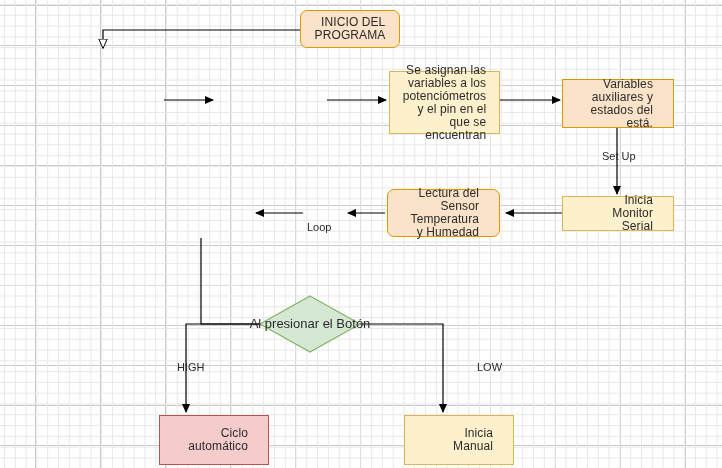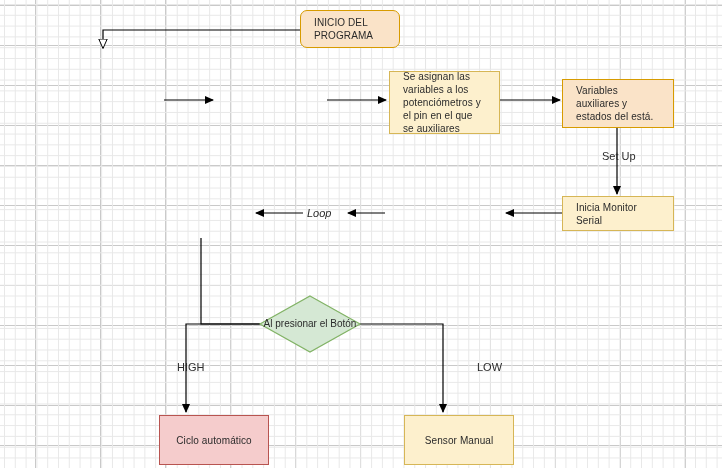--- a/index.html
+++ b/index.html
@@ -42,47 +42,47 @@
     width: 722px;
     height: 468px;
     pointer-events: none;
   }
   .node {
     position: absolute;
     box-sizing: border-box;
     display: flex;
     align-items: center;
     justify-content: center;
-    text-align: left;
-    font-size: 10px;
+    text-align: right;
+    font-size: 12px;
     line-height: 13px;
     color: #2b2b2b;
     letter-spacing: 0.1px;
-    padding: 2px 13px;
+    padding: 2px 20px;
   }
   .rounded {
     border-radius: 7px;
   }
   .edge-label {
     position: absolute;
     font-size: 11px;
     line-height: 12px;
     color: #2b2b2b;
     background: transparent;
     white-space: nowrap;
   }
   .diamond-wrap {
     position: absolute;
   }
   .diamond-label {
     position: absolute;
     left: 50%;
     top: 50%;
     transform: translate(-50%, -50%);
-    font-size: 10px;
+    font-size: 13px;
     line-height: 12px;
     color: #2b2b2b;
     white-space: nowrap;
     text-align: center;
   }
 </style>
 </head>
 <body>
 
 <div id="canvas">
@@ -146,46 +146,49 @@
     </g>
   </svg>
 
   <div class="node rounded" style="left:300px; top:10px; width:100px; height:38px; background:#fae3c8; border:1.2px solid #d79b00;">
     <span>INICIO DEL PROGRAMA</span>
   </div>
 
 
 
   <div class="node" style="left:389px; top:71px; width:111px; height:63px; background:#fdf0cd; border:1.2px solid #d6b656;">
-    <span>Se  asignan las variables a los potenciómetros y el pin en el que se auxiliares</span>
+    <span>Se  asignan las variables a los potenciómetros y el pin en el que se encuentran</span>
   </div>
 
   <div class="node" style="left:562px; top:79px; width:112px; height:49px; background:#fae3c8; border:1.2px solid #d79b00;">
     <span>Variables auxiliares y estados del está.</span>
   </div>
 
   <div class="node" style="left:562px; top:196px; width:112px; height:35px; background:#fdf0cd; border:1.2px solid #d6b656;">
     <span>Inicia Monitor Serial</span>
   </div>
 
+  <div class="node rounded" style="left:387px; top:189px; width:113px; height:48px; background:#fae3c8; border:1.2px solid #d79b00;">
+    <span>Lectura del Sensor Temperatura y Humedad</span>
+  </div>
 
 
   <div class="diamond-wrap" style="left:260px; top:296px; width:100px; height:56px;">
     <span class="diamond-label">Al presionar el Botón</span>
   </div>
 
   <div class="node" style="left:131px; top:415px; width:110px; height:50px; background:#f5cccc; border:1.2px solid #b85450;margin-left:28px;">
     <span>Ciclo automático</span>
   </div>
 
   <div class="node" style="left:404px; top:415px; width:110px; height:50px; background:#fdf0cd; border:1.2px solid #d6b656;">
-    <span>Sensor Manual</span>
+    <span>Inicia Manual</span>
   </div>
 
   <span class="edge-label" style="left:602px; top:150px;">Set Up</span>
 
-  <span class="edge-label" style="left:307px; top:207px;font-style:italic;">Loop</span>
+  <span class="edge-label" style="left:307px; top:221px;">Loop</span>
 
   <span class="edge-label" style="left:177px; top:361px;">HIGH</span>
 
   <span class="edge-label" style="left:434px; top:361px;padding-left:43px;">LOW</span>
 
 </div>
 
 </body></html>

